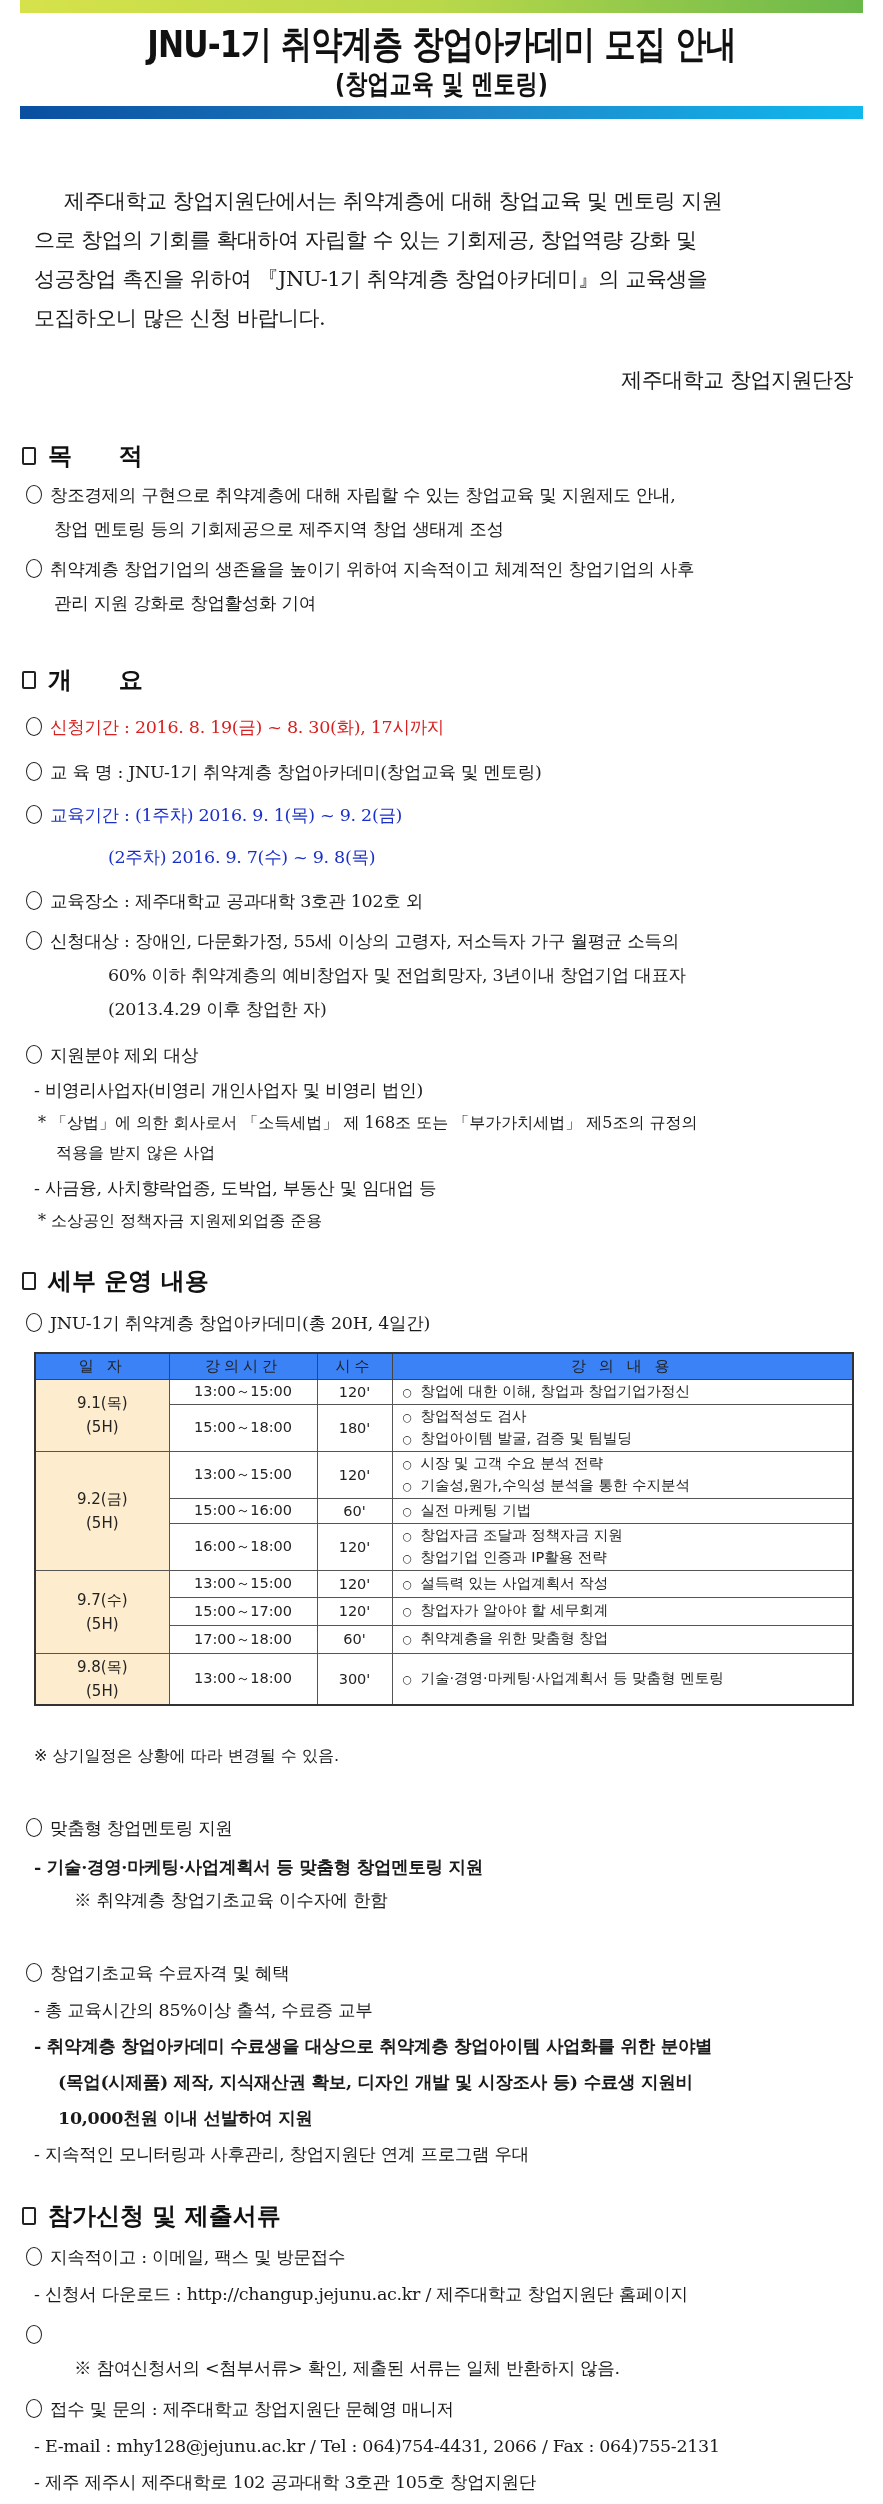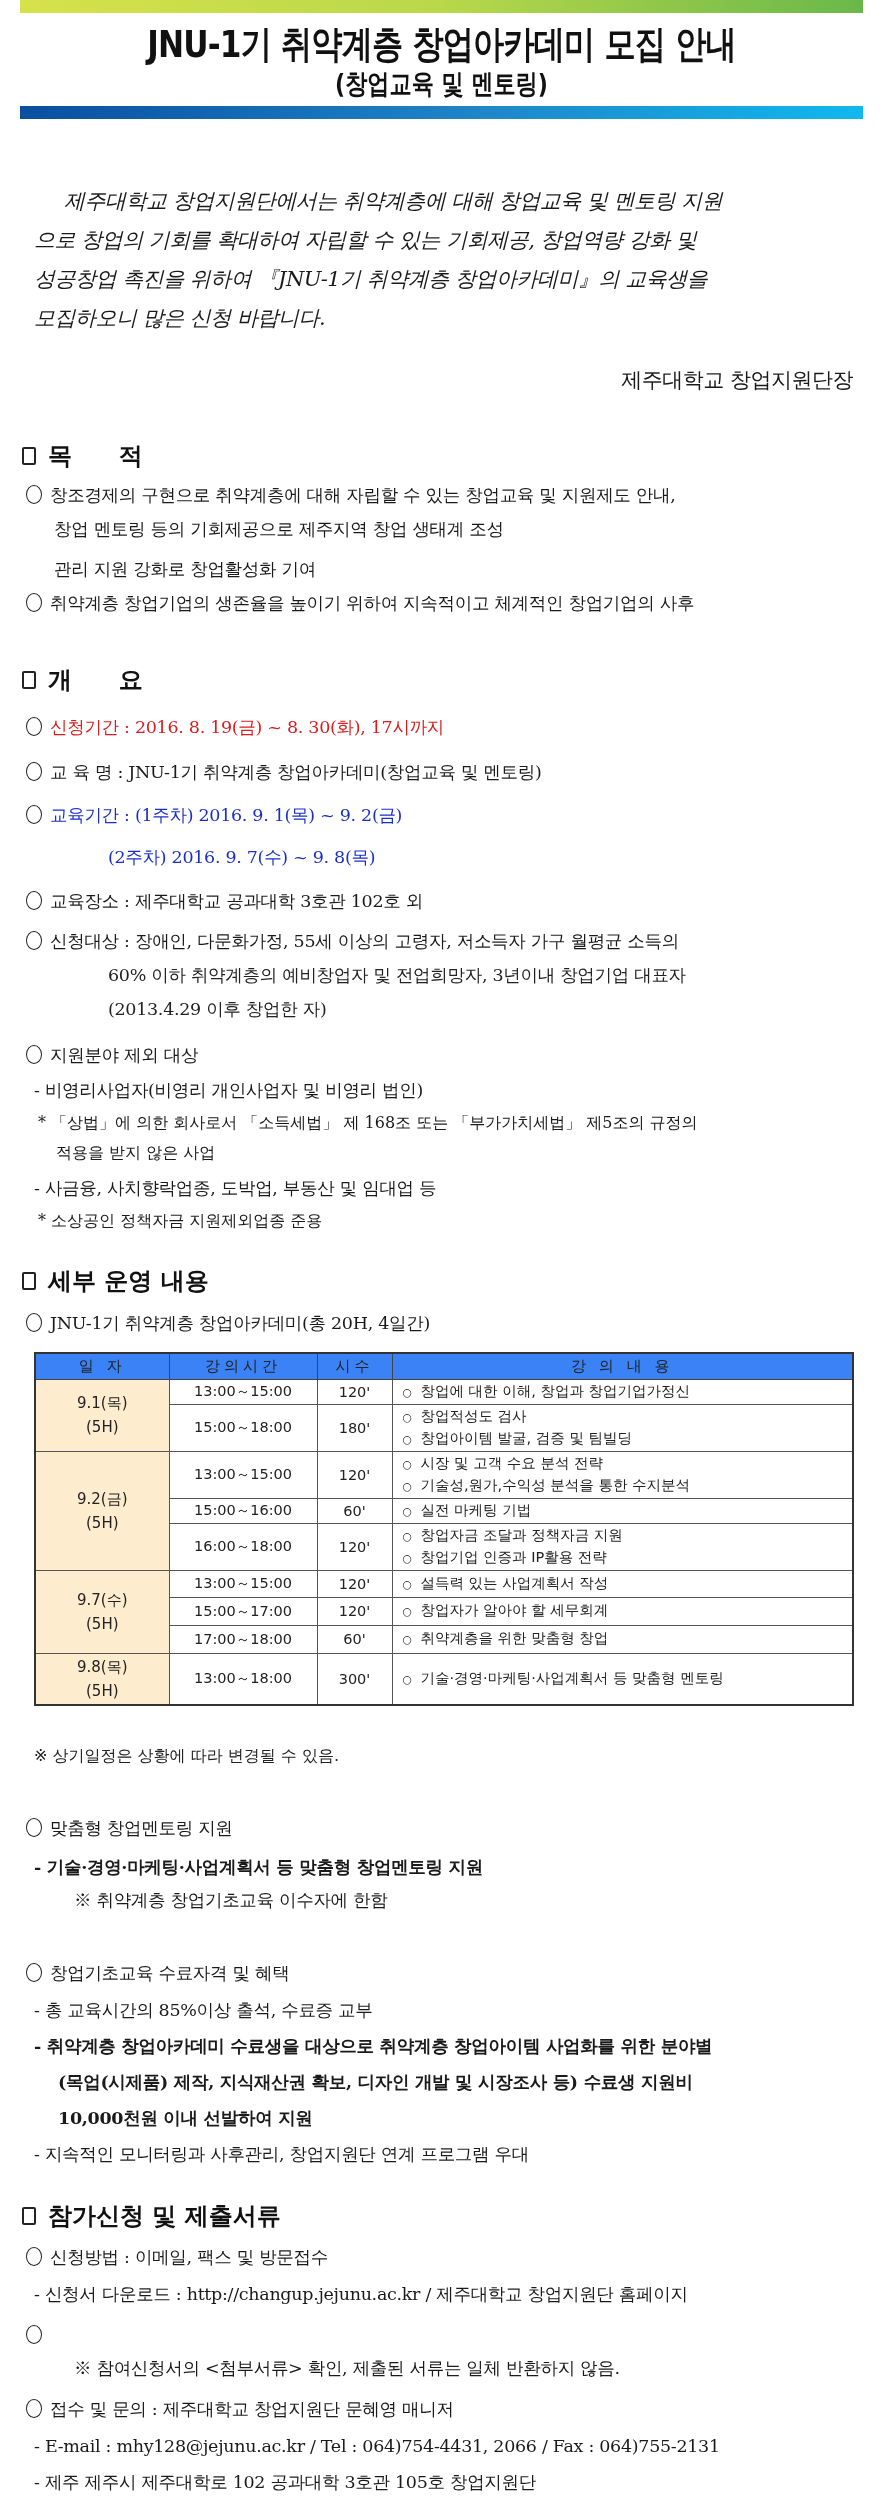--- a/index.html
+++ b/index.html
@@ -29,21 +29,21 @@
     .subtitle {
       position: absolute; left: 0; top: 68px; width: 883px; text-align: center;
       font-family: "DejaVu Sans", "Liberation Sans", sans-serif;
       font-weight: bold; font-size: 27px; color: #111;
       transform: scaleX(0.82); transform-origin: center;
       line-height: 32px;
     }
     .intro {
       position: absolute; left: 34px; top: 182px; width: 820px;
       font-size: 21px; line-height: 39px; letter-spacing: -0.5px;
-      text-align: justify; color: #1a1a1a; font-style: italic;
+      text-align: justify; color: #1a1a1a;
     }
     .intro .indent { display: inline-block; width: 30px; }
     .signature {
       position: absolute; right: 30px; top: 366px;
       font-size: 21px; color: #1a1a1a; letter-spacing: -0.5px;
     }
     .section-head {
       position: absolute; left: 22px;
       font-family: "DejaVu Sans", "Liberation Sans", sans-serif;
       font-weight: bold; font-size: 24px; color: #111;
@@ -111,22 +111,22 @@
 
 <div class="section-head" style="top:440px;">
   <span class="sq"></span>
   <span style="white-space:pre;letter-spacing:10px;">목  적</span>
 </div>
 <div class="item" style="top:478px;">
   <div><span class="circ"></span><span>창조경제의 구현으로 취약계층에 대해 자립할 수 있는 창업교육 및 지원제도 안내,</span></div>
   <div style="padding-left:28px;">창업 멘토링 등의 기회제공으로 제주지역 창업 생태계 조성</div>
 </div>
 <div class="item" style="top:552px;">
+  <div><span class="circ"></span><span>취약계층 창업기업의 생존율을 높이기 위하여 지속적이고 체계적인 창업기업의 사후</span></div>
   <div style="padding-left:28px;">관리 지원 강화로 창업활성화 기여</div>
-  <div><span class="circ"></span><span>취약계층 창업기업의 생존율을 높이기 위하여 지속적이고 체계적인 창업기업의 사후</span></div>
 </div>
 
 <div class="section-head" style="top:664px;">
   <span class="sq"></span>
   <span style="white-space:pre;letter-spacing:10px;">개  요</span>
 </div>
 <div class="item red" style="top:710px;">
   <span class="circ"></span><span>신청기간 :</span> <span>2016. 8. 19(금) ~ 8. 30(화), 17시까지</span>
 </div>
 <div class="item" style="top:755px;">
@@ -271,21 +271,21 @@
 <div class="sub blue bold" style="top:2030px;">- 취약계층 창업아카데미 수료생을 대상으로 취약계층 창업아이템 사업화를 위한 분야별</div>
 <div class="sub blue bold" style="top:2066px;left:58px;">(목업(시제품) 제작, 지식재산권 확보, 디자인 개발 및 시장조사 등) 수료생 지원비</div>
 <div class="sub blue bold" style="top:2102px;left:58px;">10,000천원 이내 선발하여 지원</div>
 <div class="sub" style="top:2138px;">- 지속적인 모니터링과 사후관리, 창업지원단 연계 프로그램 우대</div>
 
 <div class="section-head" style="top:2200px;">
   <span class="sq"></span>
   <span>참가신청 및 제출서류</span>
 </div>
 <div class="item" style="top:2240px;">
-  <span class="circ"></span><span>신청방법 : 이메일, 팩스 및 방문접수</span>
+  <span class="circ"></span><span>지속적이고 : 이메일, 팩스 및 방문접수</span>
 </div>
 <div class="sub" style="top:2278px;">- 신청서 다운로드 : http://changup.jejunu.ac.kr / 제주대학교 창업지원단 홈페이지</div>
 <div class="item" style="top:2318px;">
   <span class="circ"></span>
 </div>
 <div class="sub" style="top:2352px;left:74px;">※ 참여신청서의 &lt;첨부서류&gt; 확인, 제출된 서류는 일체 반환하지 않음.</div>
 <div class="item" style="top:2392px;">
   <span class="circ"></span><span>접수 및 문의 : 제주대학교 창업지원단 문혜영 매니저</span>
 </div>
 <div class="sub" style="top:2430px;">- E-mail : mhy128@jejunu.ac.kr / Tel : 064)754-4431, 2066 / Fax : 064)755-2131</div>

